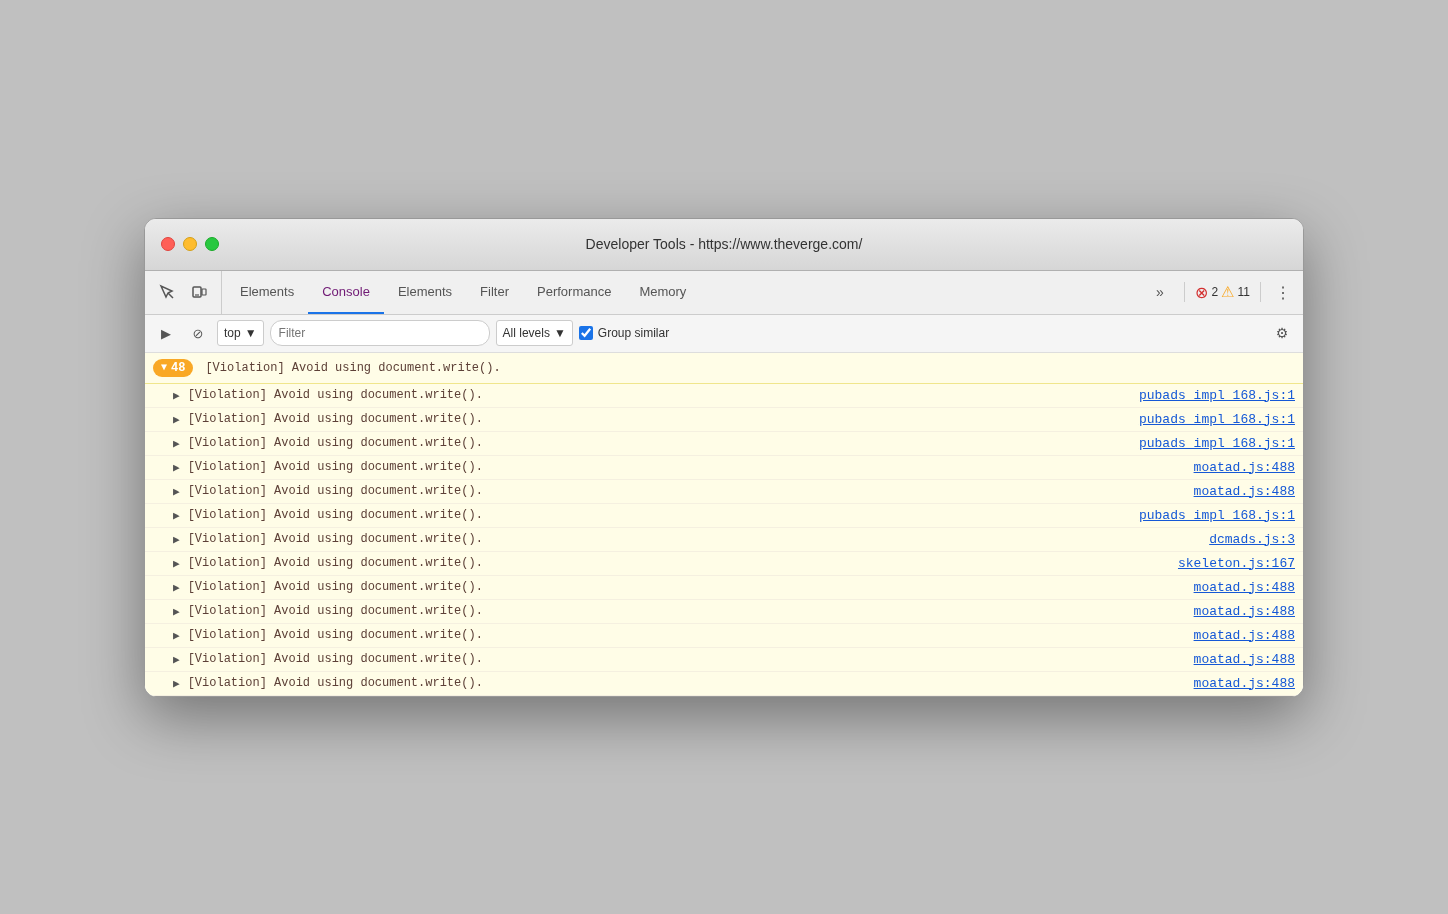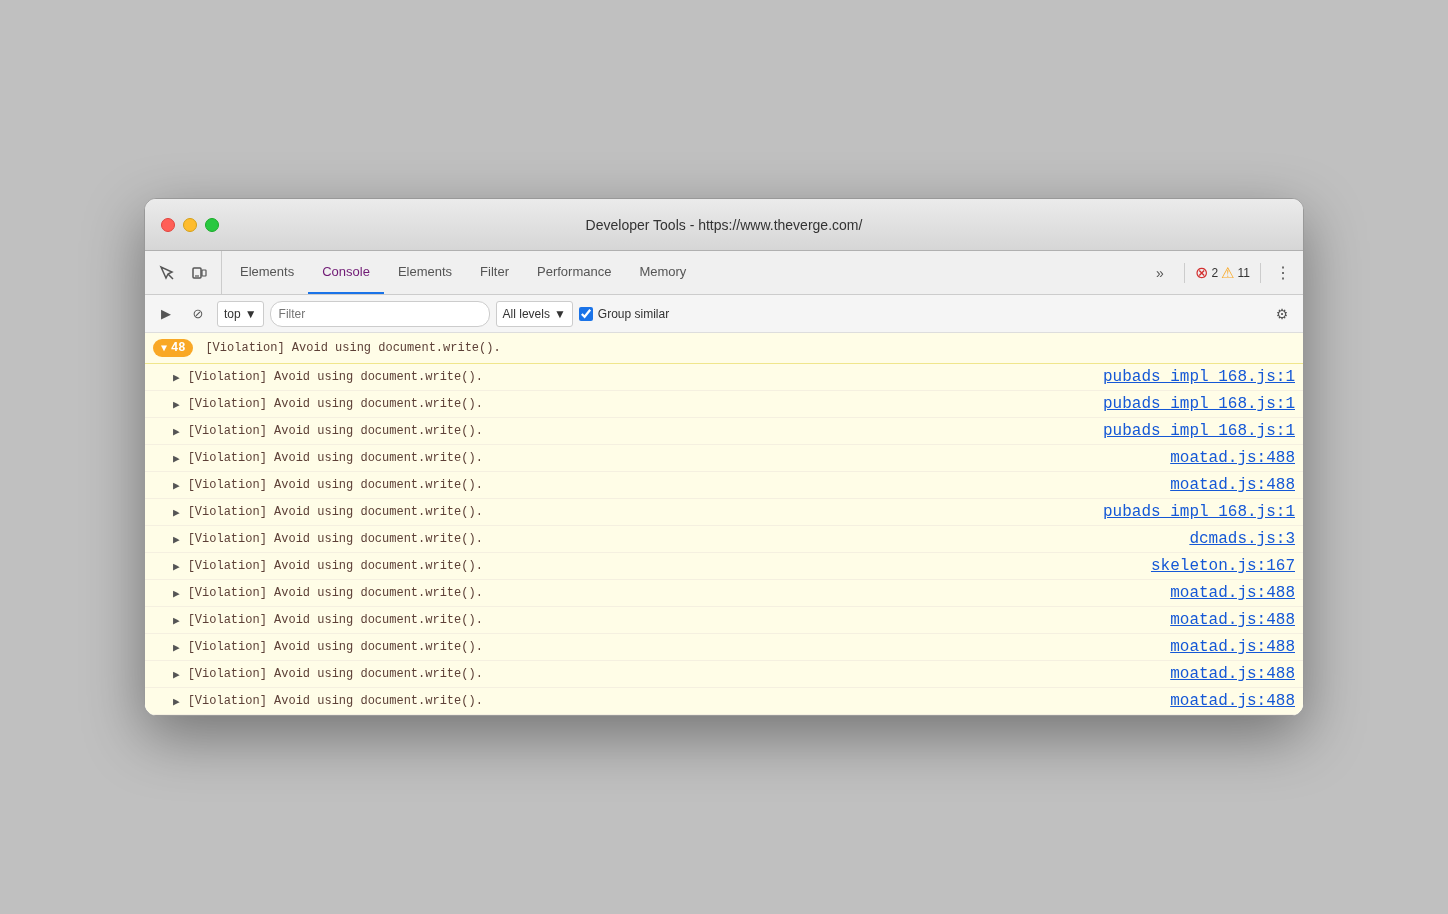--- a/index.html
+++ b/index.html
@@ -273,21 +273,21 @@
       flex: 1;
       color: #5d4037;
       font-family: 'Menlo', 'Monaco', 'Courier New', monospace;
       font-size: 12px;
     }
     .row-source {
       color: #1558d6;
       text-decoration: underline;
       cursor: pointer;
       font-family: 'Menlo', 'Monaco', 'Courier New', monospace;
-      font-size: 16px;
+      font-size: 13px;
       white-space: nowrap;
     }
     .divider-v {
       width: 1px;
       height: 20px;
       background: #ccc;
       margin: 0 4px;
     }
   </style>
 </head>

